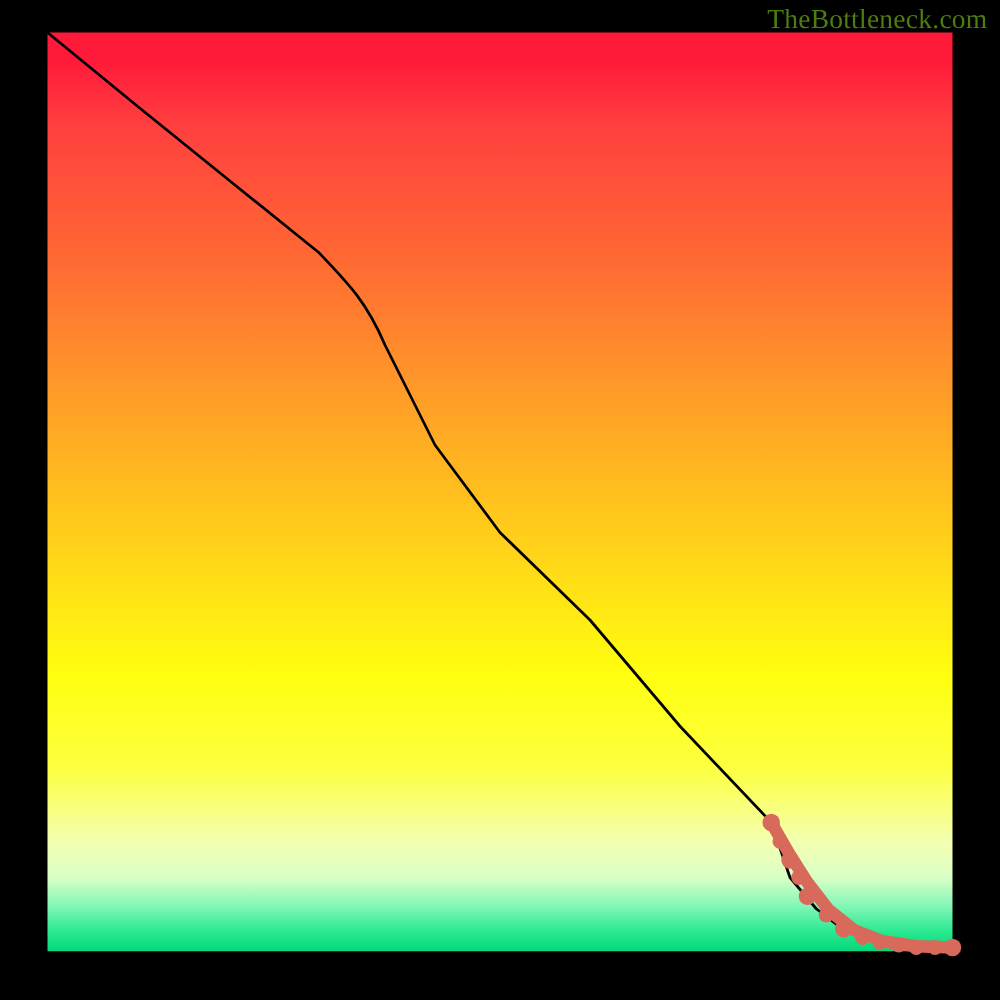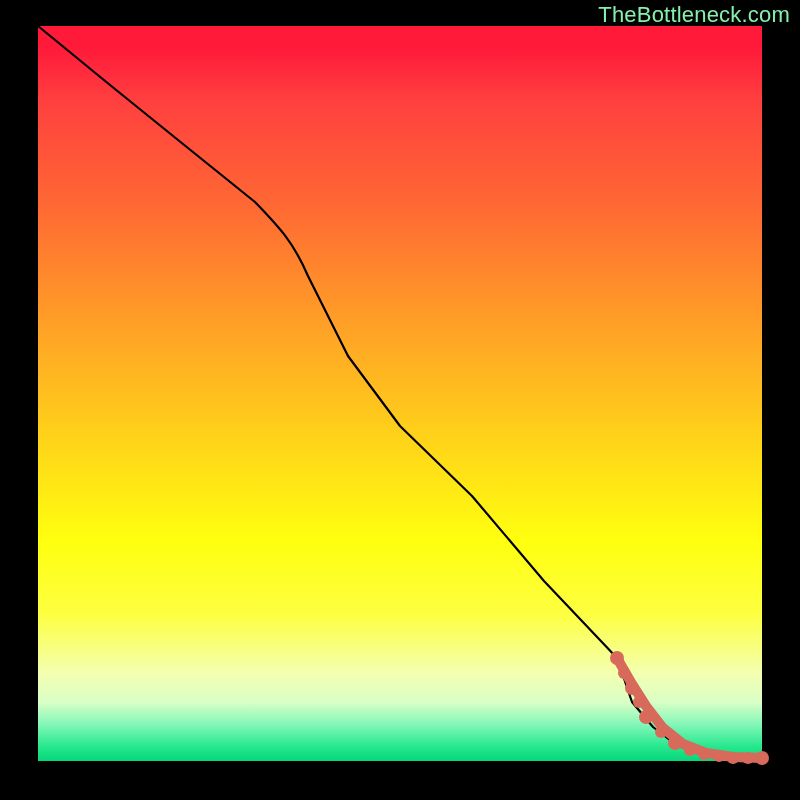--- a/index.html
+++ b/index.html
@@ -13,25 +13,26 @@
   }
   .stage {
     position: relative;
     width: 800px;
     height: 800px;
   }
   .watermark {
     position: absolute;
     top: 2px;
     right: 10px;
-    color: #86efac;
+    color: #4d7c0f;
     font-size: 22px;
     font-weight: 400;
     letter-spacing: 0.2px;
     z-index: 5;
+    font-family: Liberation Serif, serif;
   }
   .plot-frame {
     position: absolute;
     left: 38px;
     top: 26px;
     width: 724px;
     height: 735px;
     background: #000;
     z-index: 1;
   }

